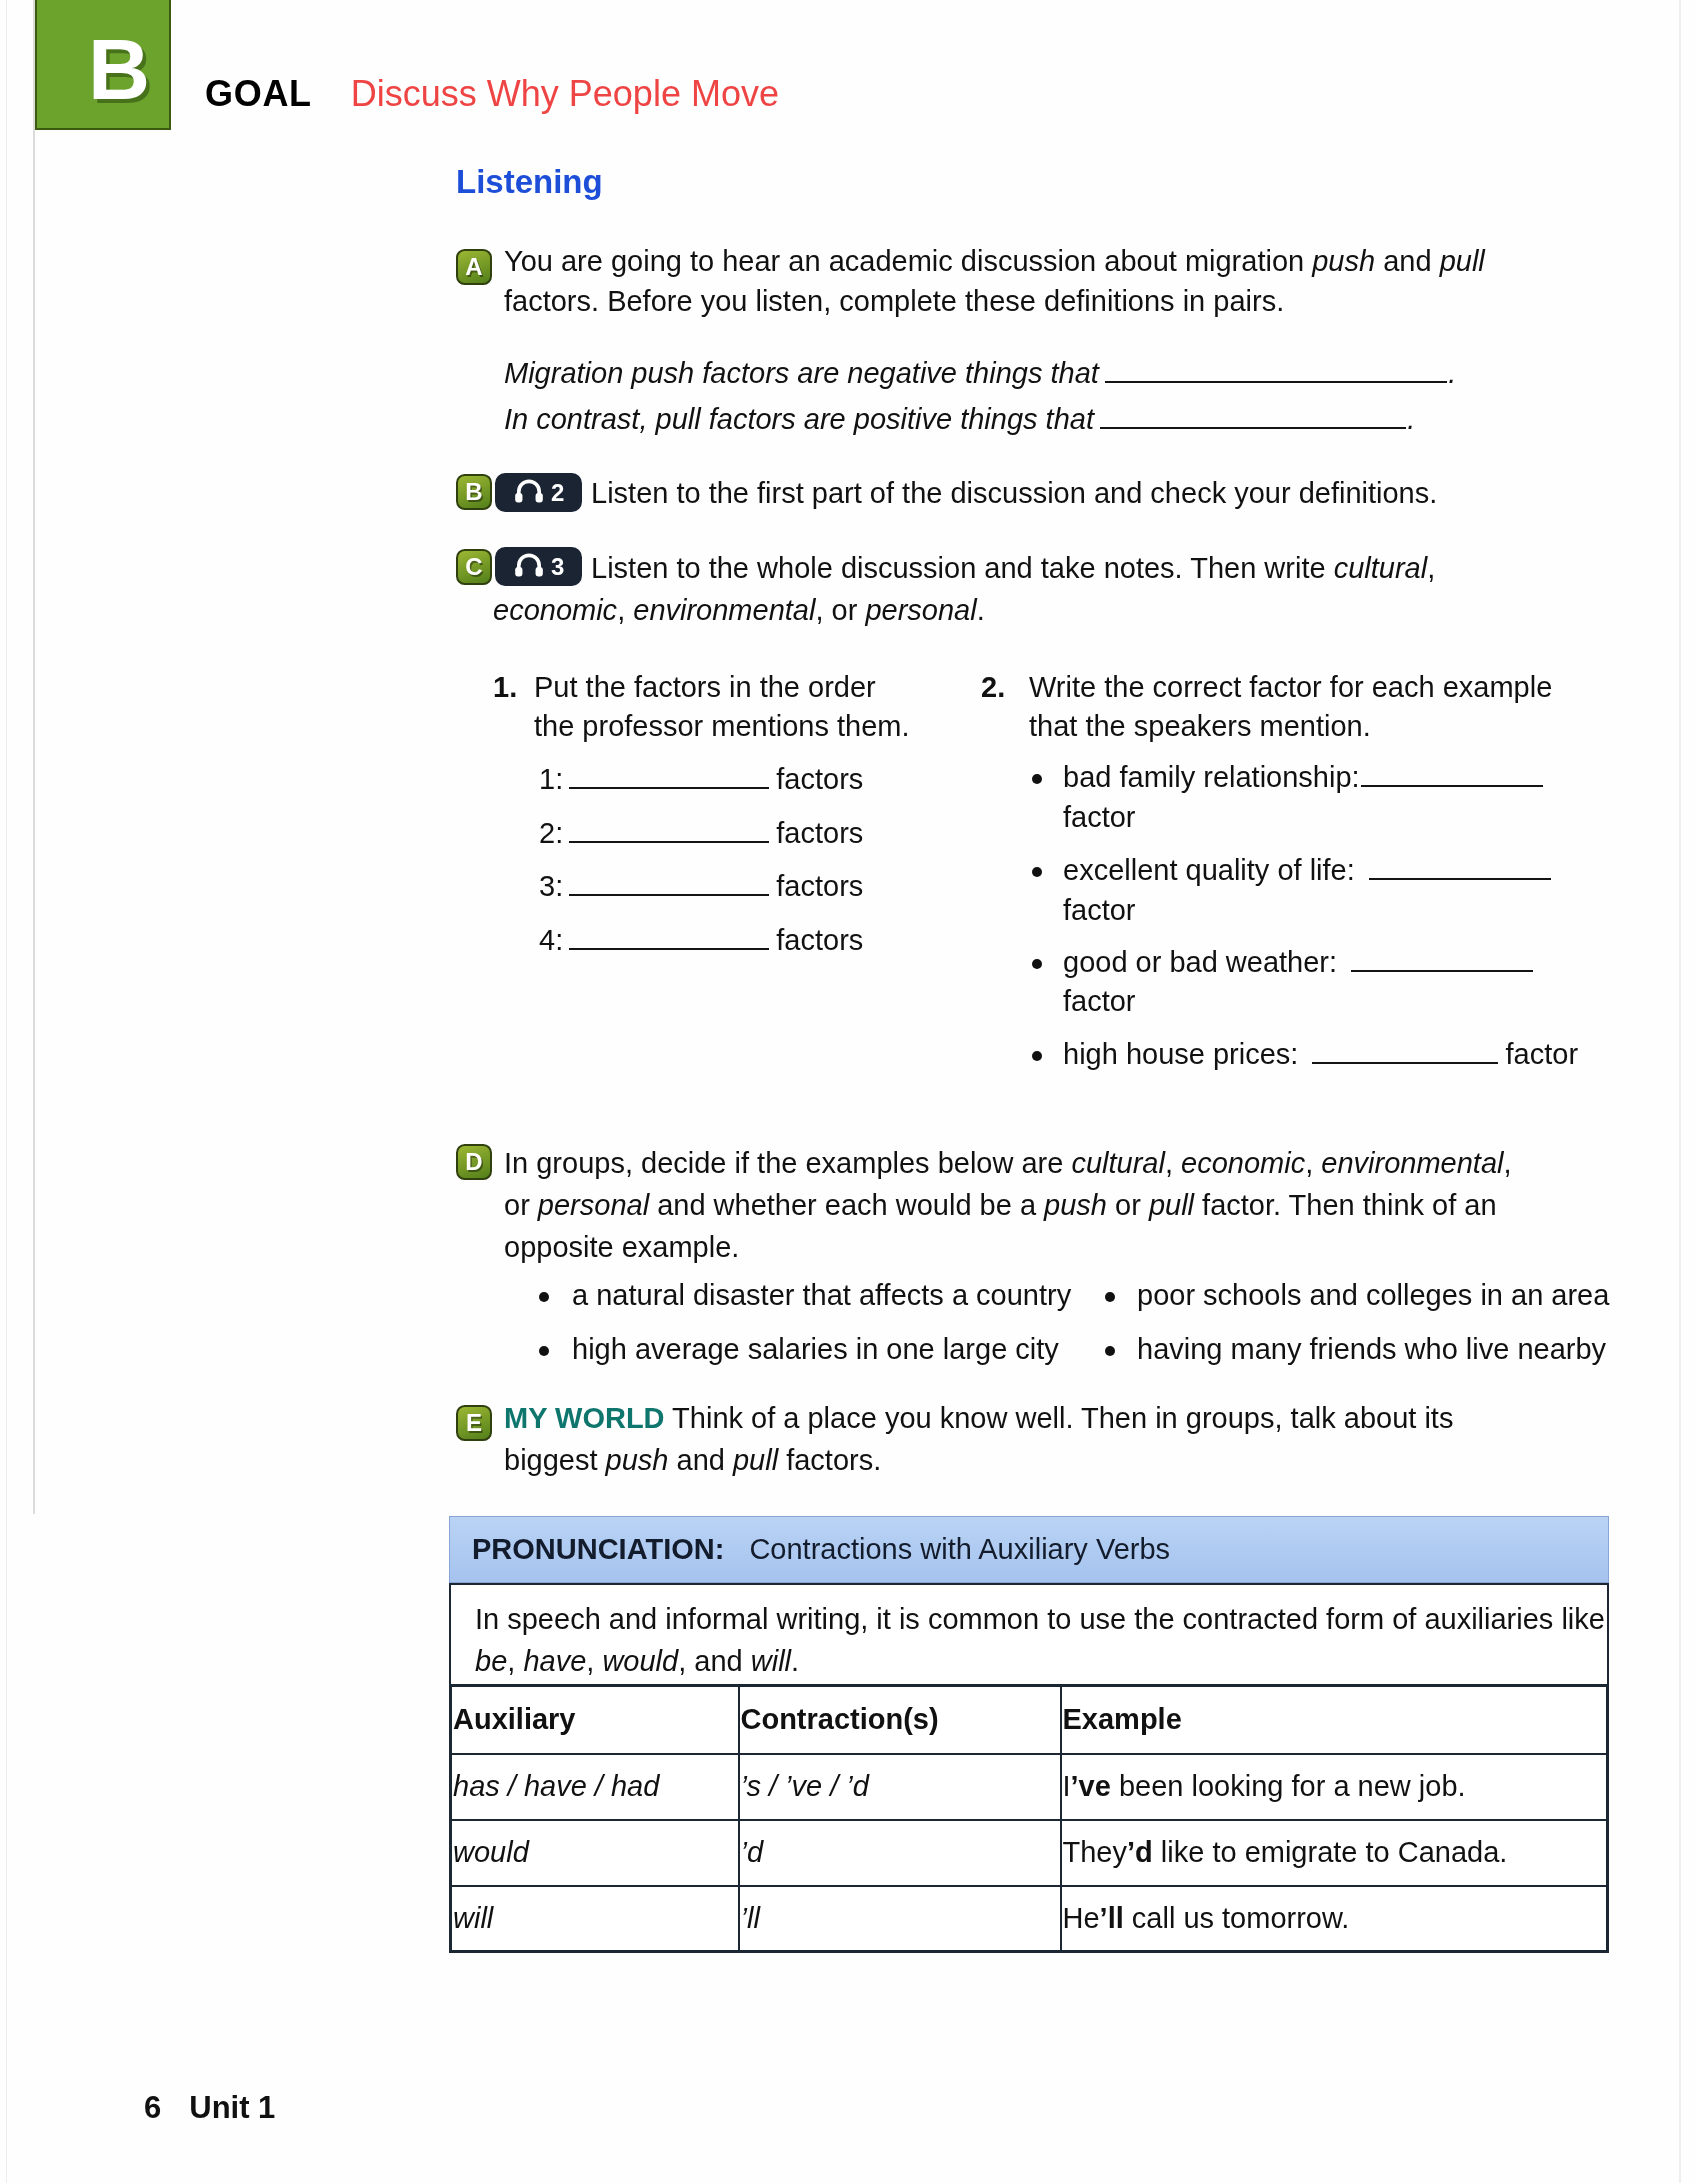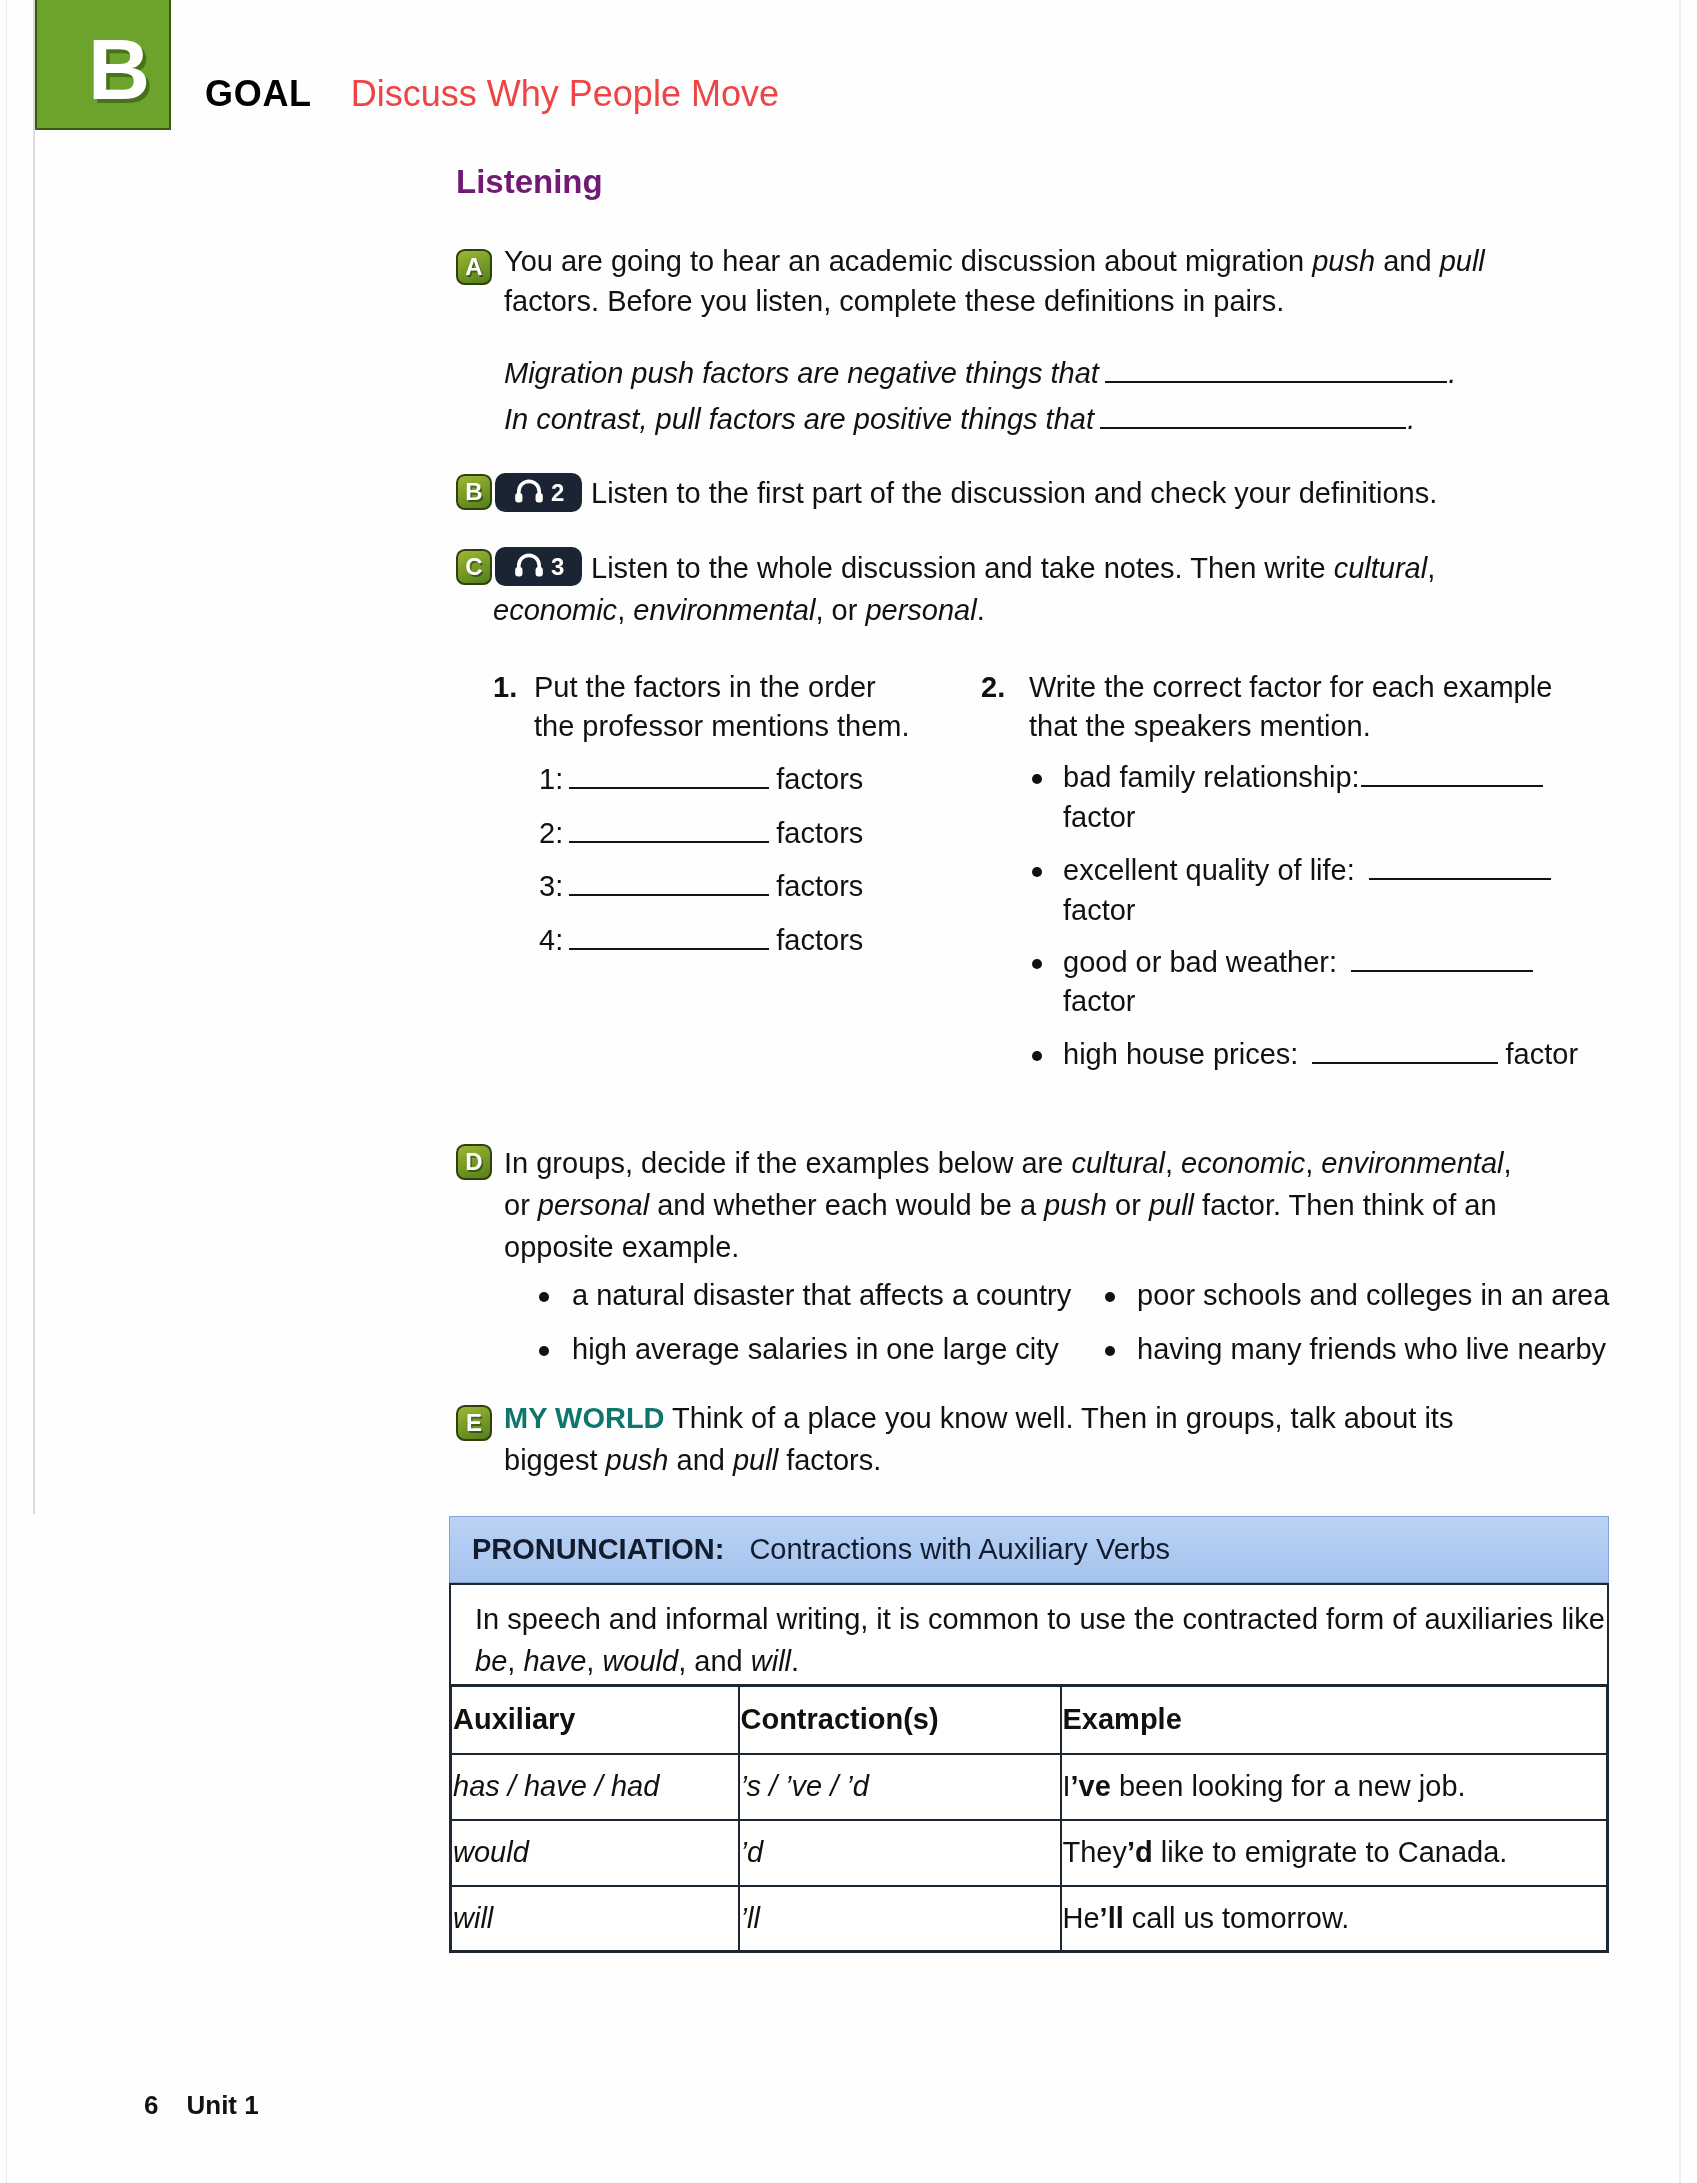--- a/index.html
+++ b/index.html
@@ -13,21 +13,21 @@
   .tab{position:absolute;left:35px;top:0;width:136px;height:130px;background:#6ba32c;
        border:2.9px solid #3a5a10;border-top:none;box-sizing:border-box;
        display:flex;align-items:center;justify-content:flex-end;padding:10.2px 19px 0 0;}
   .tab span{color:#fff;font-size:86px;font-weight:bold;line-height:1;
        text-shadow:3.6px 3.6px 0 rgba(30,55,5,.45);}
 
   .goal{position:absolute;left:205px;top:73px;font-size:36px;white-space:nowrap;}
   .goal-label{font-weight:bold;color:#000000;letter-spacing:0.7px;margin-right:39px;}
   .goal-title{color:#ef4444;}
 
-  .listening{position:absolute;left:456px;top:163px;font-size:33px;font-weight:bold;color:#701a75;margin:0;}
+  .listening{position:absolute;left:456px;top:163px;font-size:33px;font-weight:bold;color:#1d4ed8;margin:0;}
 
   .badge{position:absolute;width:36px;height:36px;border-radius:8.7px;box-sizing:border-box;
          background:linear-gradient(160deg,#9cb733,#537f1a);border:2.2px solid #2f3f0d;
          color:#fff;font-weight:bold;font-size:24px;display:flex;align-items:center;justify-content:center;
          text-shadow:1.5px 1.5px 0 rgba(0,0,0,.4);}
   .chip{position:absolute;height:39px;width:87px;background:#1b2433;border-radius:10.2px;
         display:flex;align-items:center;justify-content:center;gap:6.5px;color:#fff;}
   .chip .num{font-size:24px;font-weight:bold;}
 
   .rich{position:absolute;font-size:29px;white-space:nowrap;}
@@ -55,21 +55,21 @@
 
   table.contr{border-collapse:collapse;width:1157px;table-layout:fixed;background:#fff;
               border:3.6px solid #1c2734;}
   table.contr th,table.contr td{border:2.9px solid #1c2734;font-size:29px;
               text-align:left;vertical-align:middle;font-weight:normal;white-space:nowrap;overflow:hidden;}
   table.contr tr.head{height:68px;}
   table.contr tr.row{height:66px;}
   table.contr th{font-weight:bold;}
   td.itc{font-style:italic;}
 
-  .footer{position:absolute;left:144px;top:2090px;font-size:26px;font-weight:bold;white-space:nowrap;}
+  .footer{position:absolute;left:144px;top:2090px;font-size:31px;font-weight:bold;white-space:nowrap;}
   .footer .unit{margin-left:28px;}
 </style>
 </head>
 <body>
 
 <div class="page">
 
   <div class="vline v1"></div>
   <div class="vline v2"></div>
   <div class="vline v3"></div>

